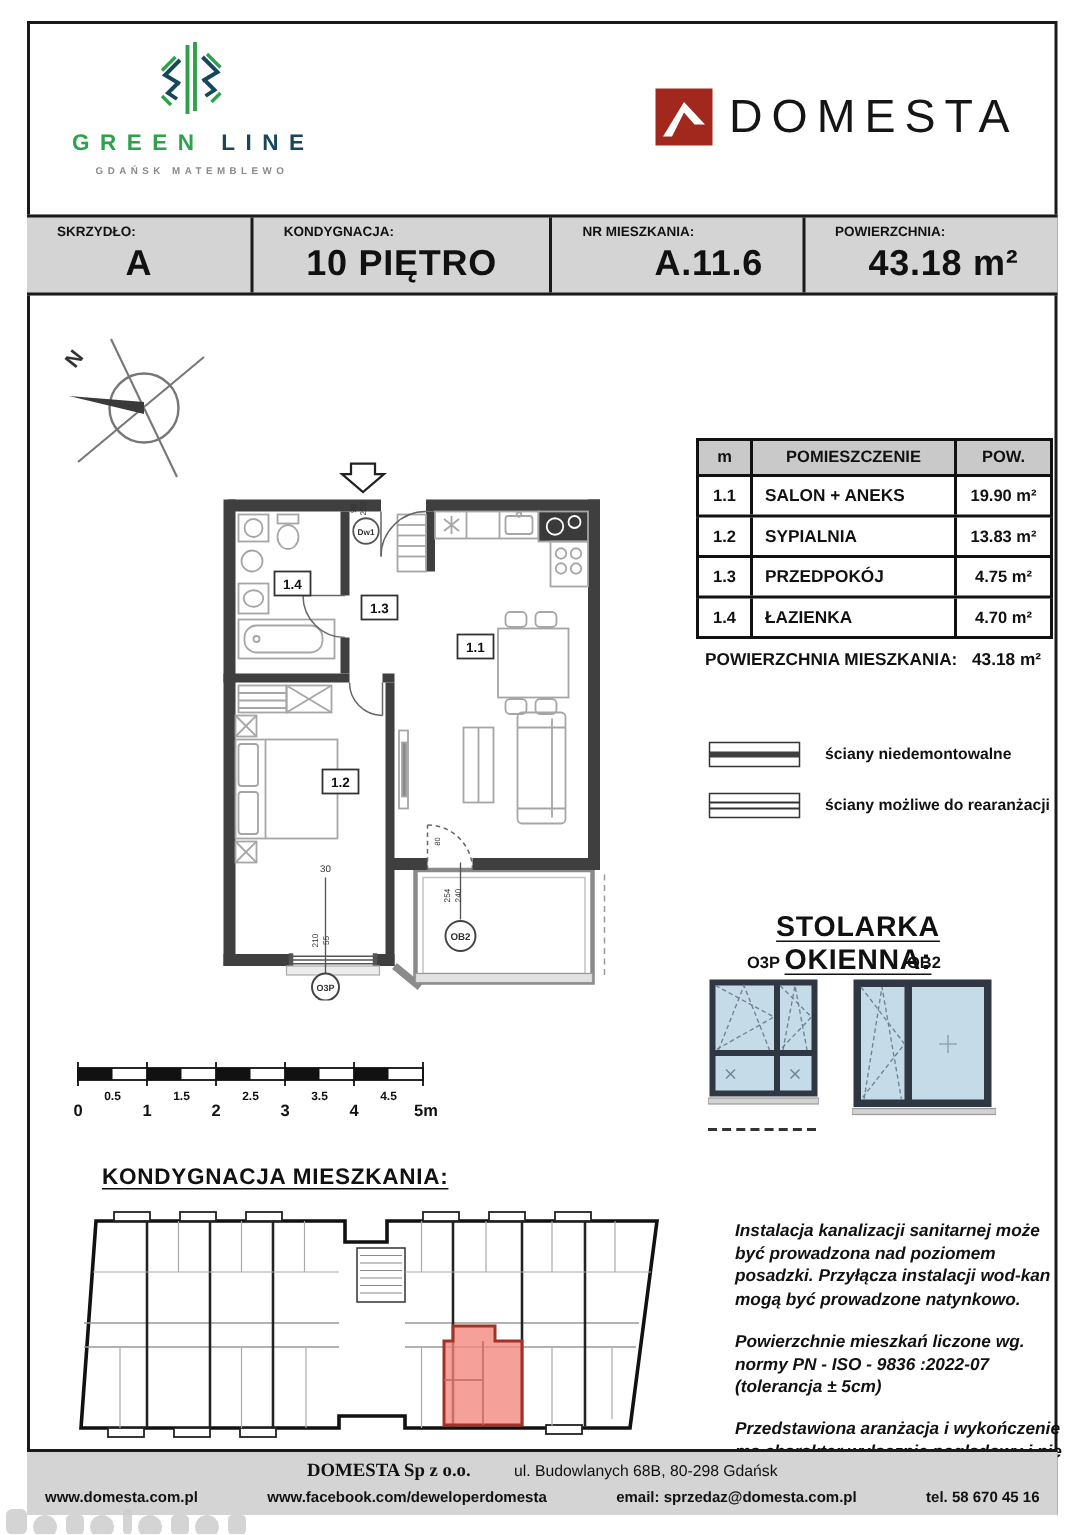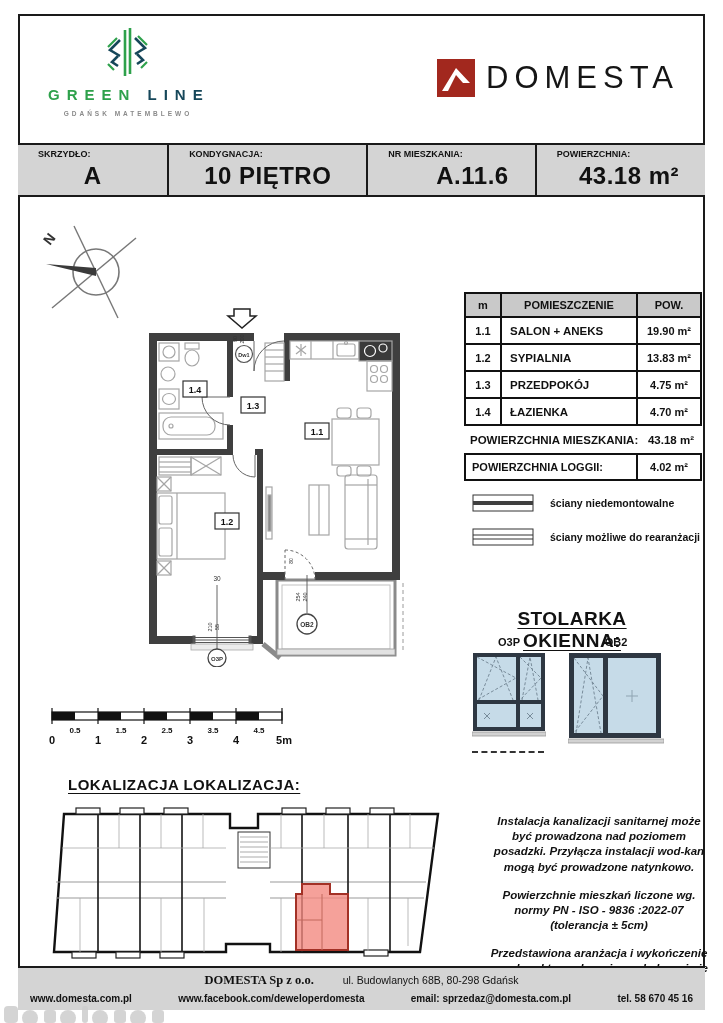--- a/index.html
+++ b/index.html
@@ -41,21 +41,21 @@
   .leg-row{display:flex;align-items:center;gap:16px;margin-bottom:16px;}
   .leg-label{font-size:10.5px;font-weight:700;}
   
   .stolarka-title{left:452px;top:592px;width:200px;text-align:center;font-size:19px;font-weight:700;text-decoration:underline;text-underline-offset:3px;letter-spacing:0.5px;}
   .windows{left:452px;top:620px;display:flex;gap:22px;align-items:flex-start;}
   .win-item{text-align:center;}
   .win-name{font-size:11px;font-weight:700;margin-bottom:4px;}
   .o3p-dash{width:72px;border-bottom:2px dashed #333;margin-top:9px;}
   
   .loc-title{left:48px;top:760px;font-size:15px;font-weight:700;text-decoration:underline;text-underline-offset:3px;letter-spacing:0.5px;}
-  .notes{left:470px;top:798px;width:218px;font-size:11.5px;font-style:italic;font-weight:600;line-height:1.32;text-align:center;}
+  .notes{left:470px;top:798px;width:218px;font-size:11.5px;font-style:italic;font-weight:600;line-height:1.32;}
   .notes p{margin:0 0 13px 0;}
   
   .footer{left:-2px;right:-2px;bottom:-2px;height:44px;background:#d4d4d4;border-top:2px solid #1a1a1a;box-sizing:border-box;}
   .f1{text-align:center;padding-top:5px;font-size:10.5px;}
   .f1 b{font-size:12.5px;margin-right:26px;font-family:Liberation Serif, serif;}
   .f2{display:flex;justify-content:space-between;padding:5px 12px 0 12px;font-size:10px;font-weight:700;}
   svg text{font-family:"Liberation Sans",sans-serif;}
 </style>
 </head>
 <body>
@@ -298,24 +298,20 @@
       <div class="tc tc3">4.75 m²</div>
     </div>
     <div class="trow">
       <div class="tc tc1">1.4</div>
       <div class="tc tc2">ŁAZIENKA</div>
       <div class="tc tc3">4.70 m²</div>
     </div>
     <div class="total">
       <span>POWIERZCHNIA MIESZKANIA:</span>
       <span>43.18 m²</span>
-    </div>
-    <div class="loggia">
-      <div class="ll">POWIERZCHNIA LOGGII:</div>
-      <div class="lv">4.02 m²</div>
     </div>
   </div>
 
   <div class="abs legend">
     <div class="leg-row">
       <svg width="62" height="18" viewBox="0 0 62 18">
         <rect x="1" y="1" width="60" height="16" fill="#fff" stroke="#333" stroke-width="1"></rect>
         <rect x="1" y="7" width="60" height="4" fill="#3f3f3f"></rect>
       </svg>
       <span class="leg-label">ściany niedemontowalne</span>
@@ -402,21 +398,21 @@
         <text x="0" y="38">0</text>
         <text x="46" y="38">1</text>
         <text x="92" y="38">2</text>
         <text x="138" y="38">3</text>
         <text x="184" y="38">4</text>
         <text x="232" y="38">5m</text>
       </g>
     </g>
   </svg>
 
-  <div class="abs loc-title">LOKALIZACJA LOKALIZACJA:</div>
+  <div class="abs loc-title">KONDYGNACJA MIESZKANIA:</div>
   <svg class="abs" style="left:14px;top:790px;" width="440" height="155" viewBox="0 0 440 155">
     <path d="M30,8 L196,8 L196,22 L224,22 L224,8 L404,8 L386,146 L236,146 L236,138 L192,138 L192,146 L20,146 Z" fill="#fff" stroke="#111" stroke-width="2.4"></path>
 
     <g fill="#fff" stroke="#222" stroke-width="1.2">
       <rect x="42" y="2" width="24" height="6"></rect>
           <rect x="86" y="2" width="24" height="6"></rect>
           <rect x="130" y="2" width="24" height="6"></rect>
       <rect x="248" y="2" width="24" height="6"></rect>
           <rect x="292" y="2" width="24" height="6"></rect>
           <rect x="336" y="2" width="24" height="6"></rect>

